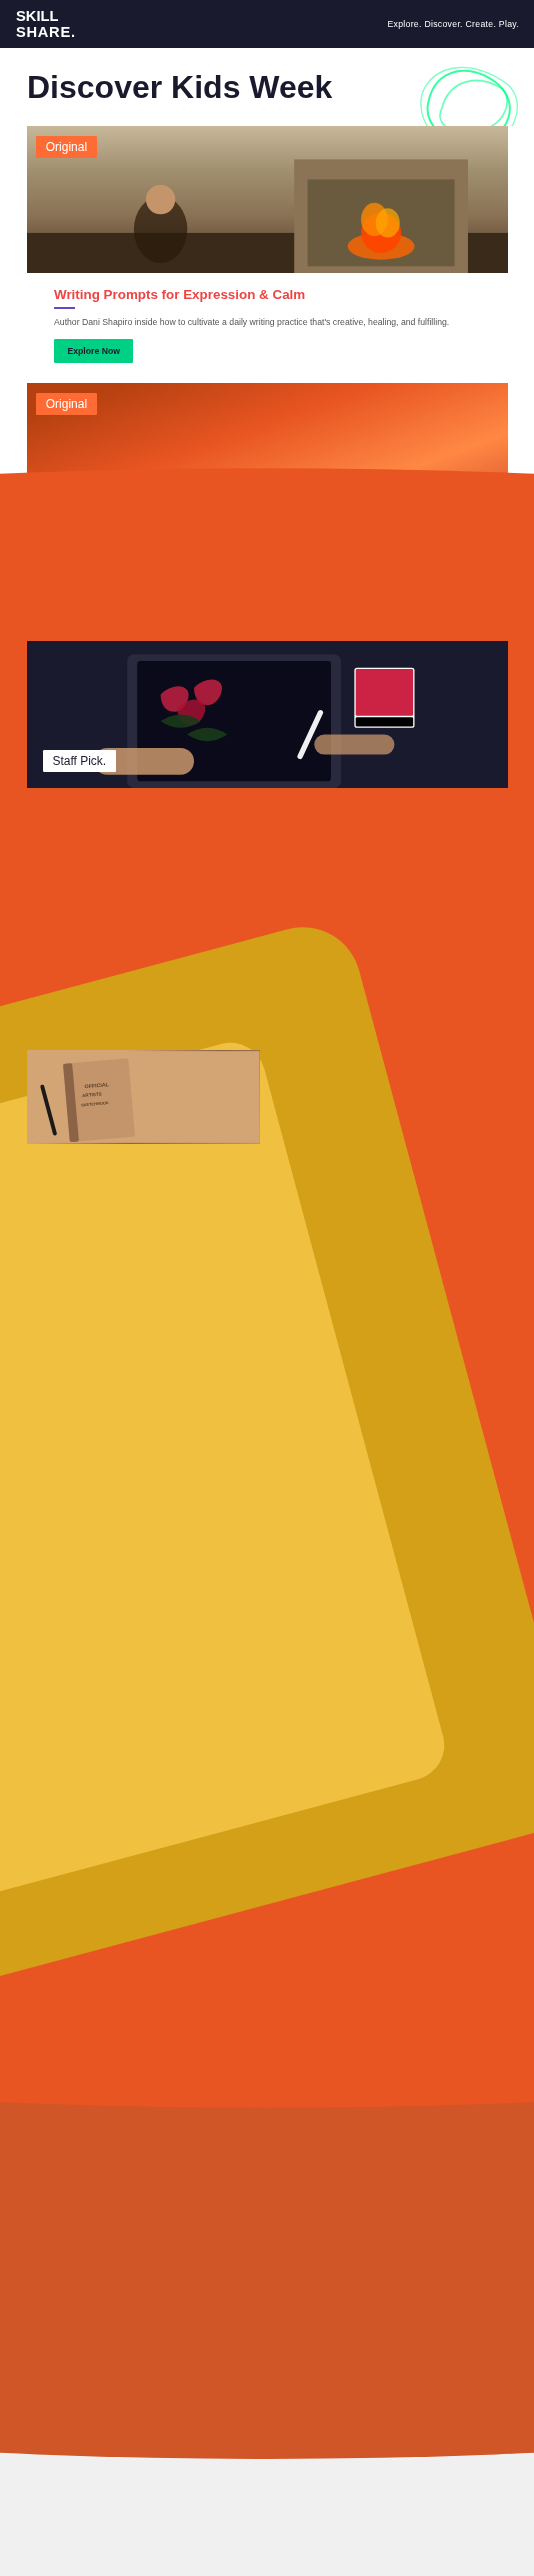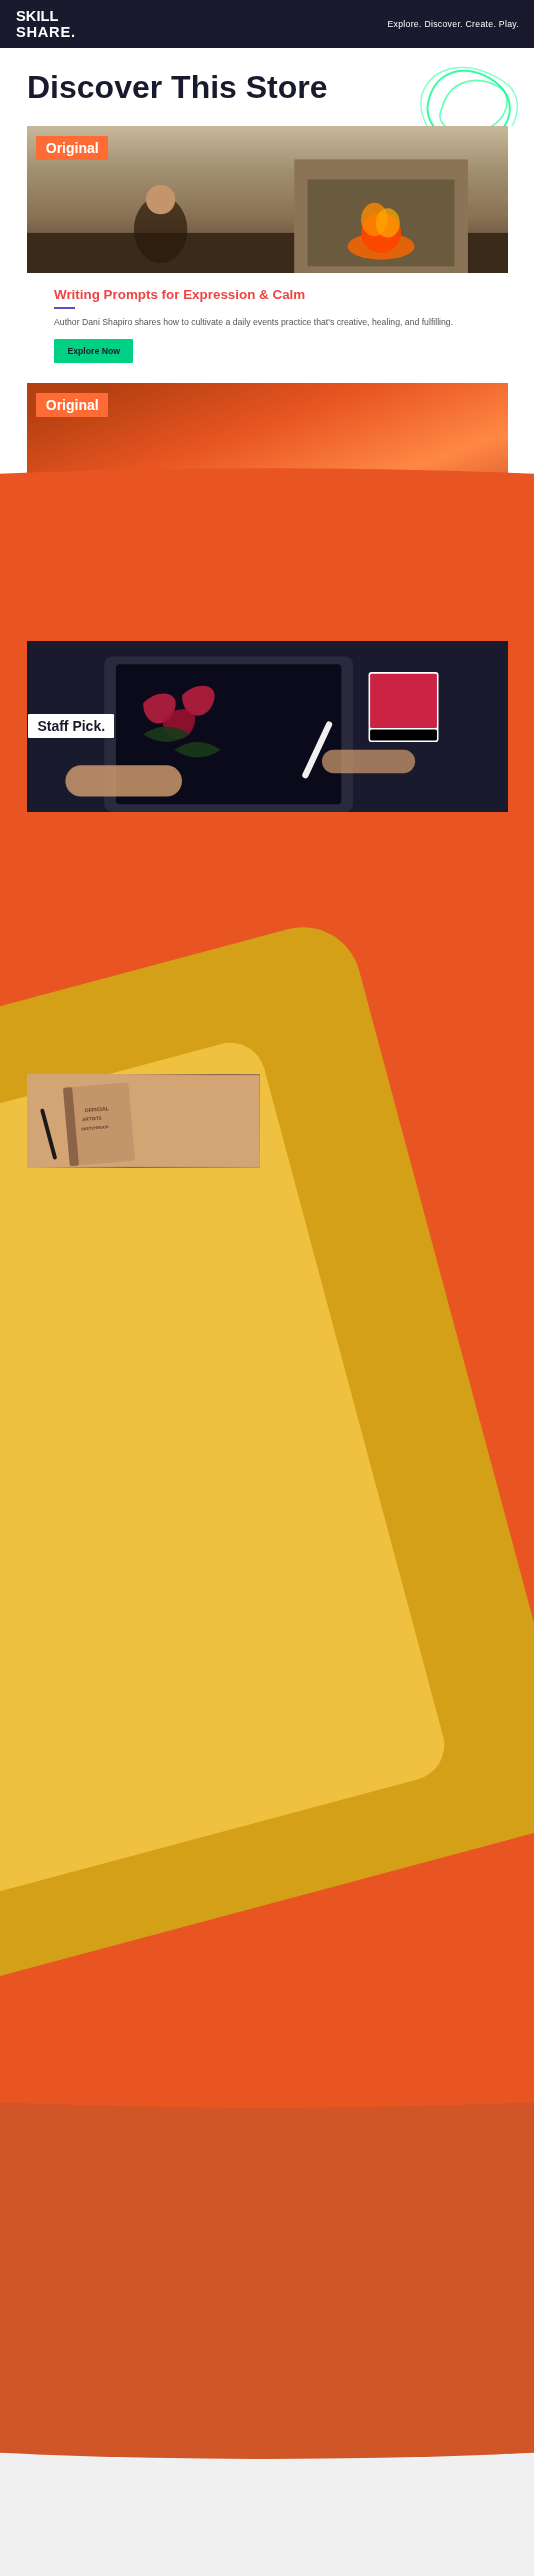--- a/index.html
+++ b/index.html
@@ -62,22 +62,22 @@
 
     
     .video-card {
       background: white;
       padding: 0 27px;
     }
     .badge {
       display: inline-block;
       background: #ff6b35;
       color: white;
-      font-size: 14px;
-      font-weight: 700;
+      font-size: 12px;
+      font-weight: 400;
       padding: 4px 9.4px;
       border-radius: 1.3px;
     }
     .badge-white {
       background: white;
       color: #1a1a2e;
     }
     .card-title {
       font-size: 13.4px;
       font-weight: 900;
@@ -338,24 +338,24 @@
       background: linear-gradient(160deg, #b54010 10%, #e85522 40%, #ff8844 70%, #cc4422 100%);
       width: 100%;
       height: 147px;
       display: flex;
       align-items: flex-start;
       padding: 9.4px;
     }
     .thumb-pattern {
       background: #1a1a2e;
       width: 100%;
-      height: 171px;
-      display: flex;
-      align-items: center;
-      padding: 1px;
+      height: 147px;
+      display: flex;
+      align-items: flex-end;
+      padding: 16px;
       position: relative;
     }
 
     .divider-section { height: 5.3px; background: #f0f0f0; }
   </style>
 </head>
 <body>
 
 <header class="header">
   <div class="header-logo">
@@ -365,21 +365,21 @@
   <div class="header-tagline">Explore. Discover. Create. Play.</div>
 </header>
 
 <section class="hero-section">
 
   <svg class="scribble" viewBox="0 0 160 140" fill="none" xmlns="http://www.w3.org/2000/svg">
     <path d="M20,70 C30,20 80,10 120,40 C160,70 140,120 100,130 C60,140 10,110 20,70 Z" stroke="#00ff88" stroke-width="3" fill="none" opacity="0.8"></path>
     <path d="M40,80 C50,40 90,25 130,50 C150,70 130,110 90,115 C50,120 30,100 40,80 Z" stroke="#00ff88" stroke-width="2.5" fill="none" opacity="0.6"></path>
     <path d="M10,60 C25,10 90,5 140,45 C170,75 145,130 100,138 C55,146 0,115 10,60 Z" stroke="#00ff88" stroke-width="2" fill="none" opacity="0.5"></path>
   </svg>
-  <h1 class="hero-title">Discover This Store</h1>
+  <h1 class="hero-title">Discover Kids Week</h1>
 </section>
 
 <div class="video-card">
   <div class="thumb-fireplace">
     <span class="badge" style="position:relative;z-index:2;">Original</span>
 
     <svg style="position:absolute;bottom:0;right:0;width:100%;height:100%;z-index:0;" viewBox="0 0 720 220" preserveAspectRatio="xMidYMid slice">
 
       <rect x="0" y="160" width="720" height="60" fill="#3a2a1a"></rect>
 
@@ -391,21 +391,21 @@
       <ellipse cx="520" cy="140" rx="20" ry="25" fill="#FF8800" opacity="0.8"></ellipse>
       <ellipse cx="540" cy="145" rx="18" ry="22" fill="#FFAA00" opacity="0.7"></ellipse>
 
       <ellipse cx="200" cy="155" rx="40" ry="50" fill="#2a1a0a" opacity="0.7"></ellipse>
       <circle cx="200" cy="110" r="22" fill="#c4956a"></circle>
     </svg>
   </div>
   <div class="content-section">
     <h2 class="card-title">Writing Prompts for Expression &amp; Calm</h2>
     <div class="card-underline"></div>
-    <p class="card-description">Author Dani Shapiro shares how to cultivate a daily events practice that's creative, healing, and fulfilling.</p>
+    <p class="card-description">Author Dani Shapiro inside how to cultivate a daily writing practice that's creative, healing, and fulfilling.</p>
     <button class="btn-green">Explore Now</button>
   </div>
 </div>
 
 <div class="separator"></div>
 
 <div class="video-card">
   <div class="thumb-food">
     <span class="badge" style="position:relative;z-index:2;">Original</span>
     <svg style="position:absolute;bottom:0;right:0;width:100%;height:100%;z-index:0;" viewBox="0 0 720 220" preserveAspectRatio="xMidYMid slice">

